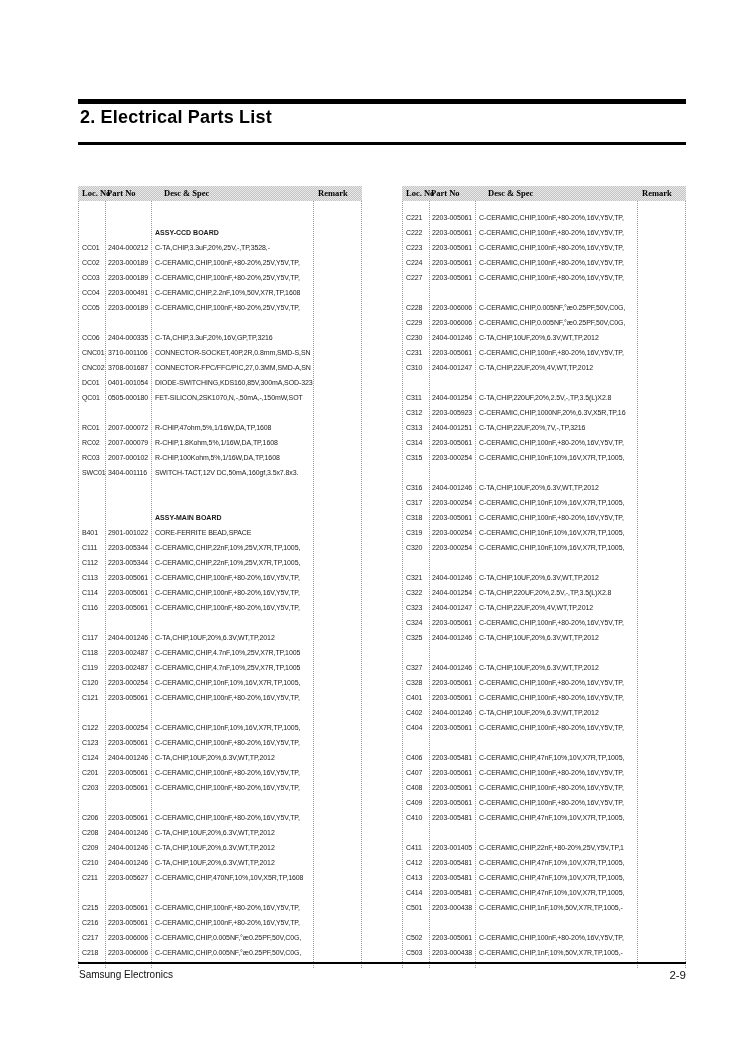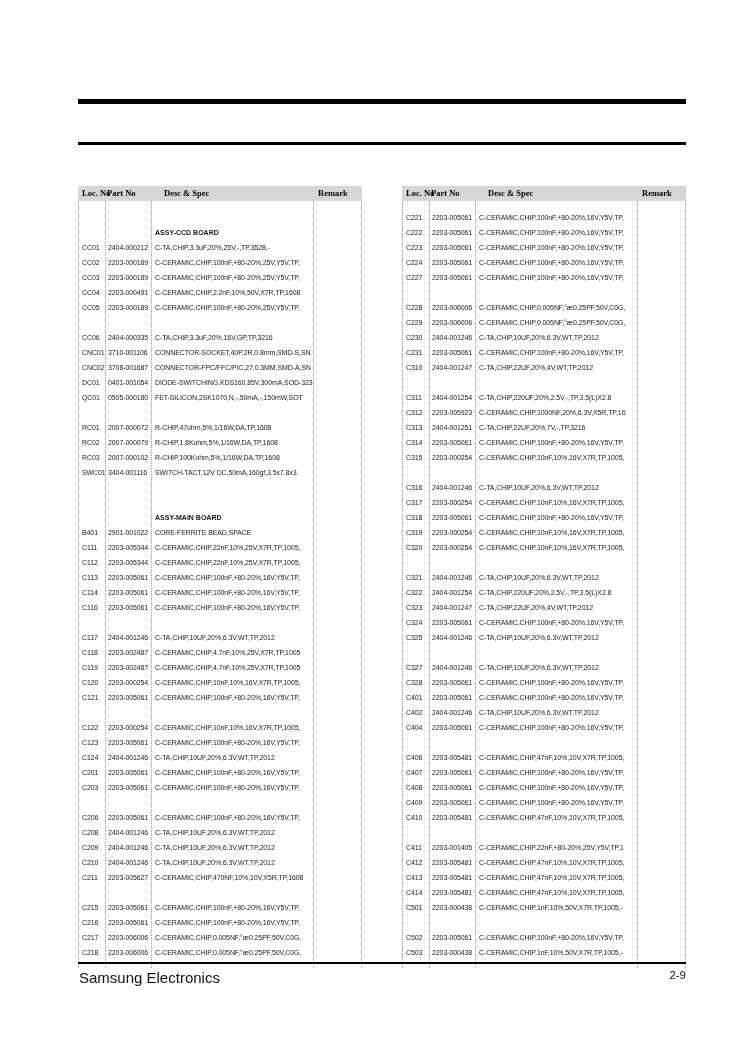--- a/index.html
+++ b/index.html
@@ -78,34 +78,35 @@
   .remark-cell{ }
   .trow.section .desc-cell { font-weight:700; letter-spacing:0; }
 
   
   .footer-rule {
     position:absolute; left:78px; top:962px; width:608px; height:2px;
     background:#000;
   }
   .footer-left {
     position:absolute; left:79px; top:969px;
-    font-size:15px; color:#111;
+    font-size:10px; color:#111;
   }
   .footer-right {
     position:absolute; right:58px; top:969px;
     font-size:11.5px; color:#111;
   }
 </style>
 </head>
 <body>
 
 <div class="page">
 
   <div class="top-rule"></div>
 
+  <h1 class="page-title">2. Electrical Parts List</h1>
 
   <div class="title-rule"></div>
 
   <section class="parts-table left">
     <div class="vline v0"></div>
     <div class="vline v1"></div>
     <div class="vline v2"></div>
     <div class="vline v3"></div>
     <div class="vline v4"></div>
     <div class="thead">

